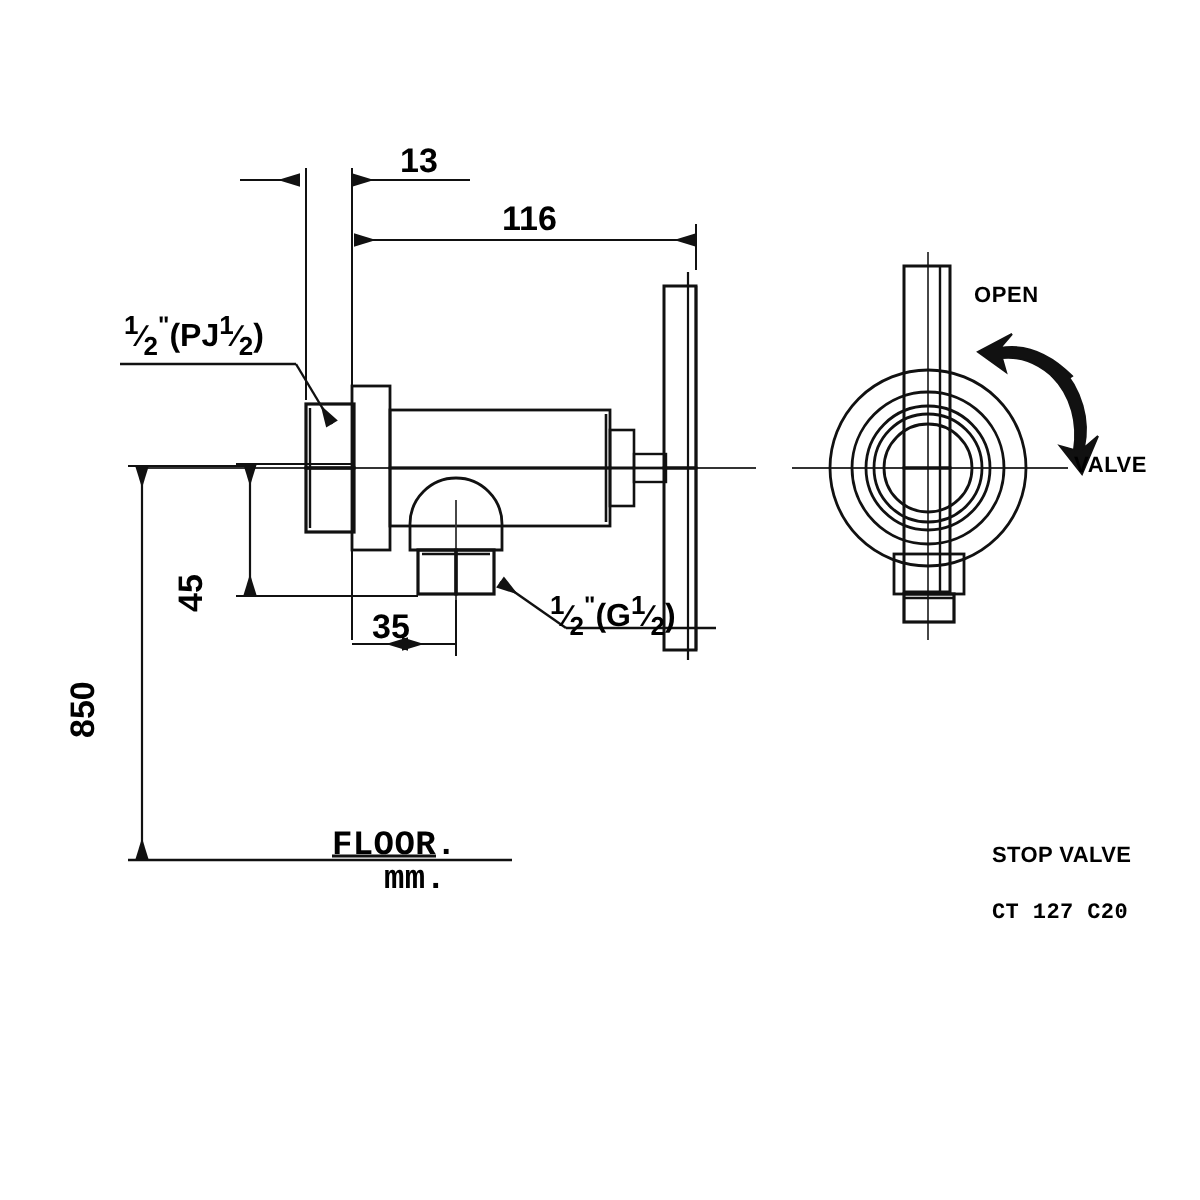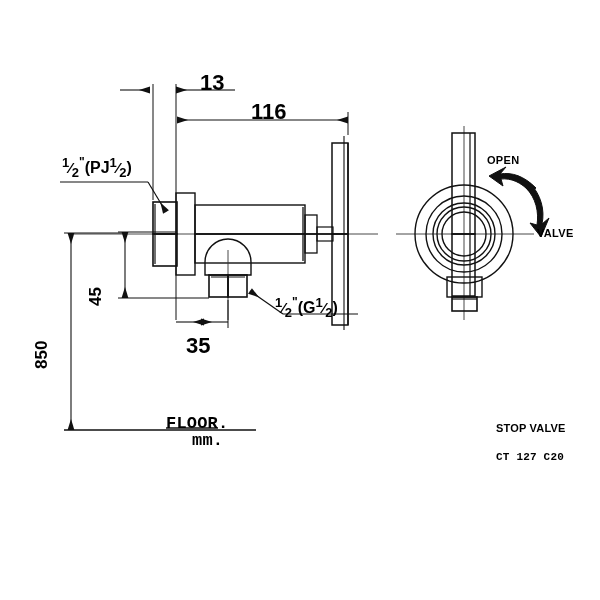--- a/index.html
+++ b/index.html
@@ -26,21 +26,21 @@
   }
   .txt {
     position: absolute;
     font-family: "Liberation Sans", sans-serif;
     font-weight: bold;
     color: #000000;
     white-space: nowrap;
     line-height: 1;
   }
   .dim-num {
-    font-size: 22px;
+    font-size: 17px;
     letter-spacing: 0px;
   }
   .dim-num-rot {
     font-size: 17px;
     transform-origin: left bottom;
     transform: rotate(-90deg);
   }
   .oc-label {
     font-size: 11px;
     letter-spacing: 0.3px;
@@ -195,31 +195,31 @@
   </svg>
 
   <div class="txt dim-num" style="left:200px; top:72px;">13</div>
 
   <div class="txt dim-num" style="left:251px; top:101px;">116</div>
 
   <div class="txt dim-num-rot" style="left:104px; top:289px;">45</div>
 
   <div class="txt dim-num-rot" style="left:50px; top:352px;">850</div>
 
-  <div class="txt dim-num" style="left:186px; top:305px;margin-top:30px;">35</div>
+  <div class="txt dim-num" style="left:186px; top:305px;">35</div>
 
   <div class="frac" style="left:62px; top:155px;">
     <span class="num">1</span><span class="sl">⁄</span><span class="den">2</span><span class="qt">"</span><span>(PJ</span><span class="num">1</span><span class="sl">⁄</span><span class="den">2</span><span>)</span>
   </div>
 
   <div class="frac" style="left:275px; top:295px;">
     <span class="num">1</span><span class="sl">⁄</span><span class="den">2</span><span class="qt">"</span><span>(G</span><span class="num">1</span><span class="sl">⁄</span><span class="den">2</span><span>)</span>
   </div>
 
-  <div class="txt oc-label" style="left:487px; top:155px;">OPEN</div>
+  <div class="txt oc-label" style="left:487px; top:143px;">OPEN</div>
 
   <div class="txt oc-label" style="left:537px; top:228px;">VALVE</div>
 
   <div class="txt floor-label" style="left:166px; top:415px;">FLOOR.</div>
 
   <div class="txt floor-label" style="left:192px; top:432px;">mm.</div>
 
   <div class="txt title-main" style="left:496px; top:423px;">STOP VALVE</div>
 
   <div class="txt title-main" style="left:496px; top:452px;font-family:Liberation Mono, monospace;">CT 127 C20</div>

